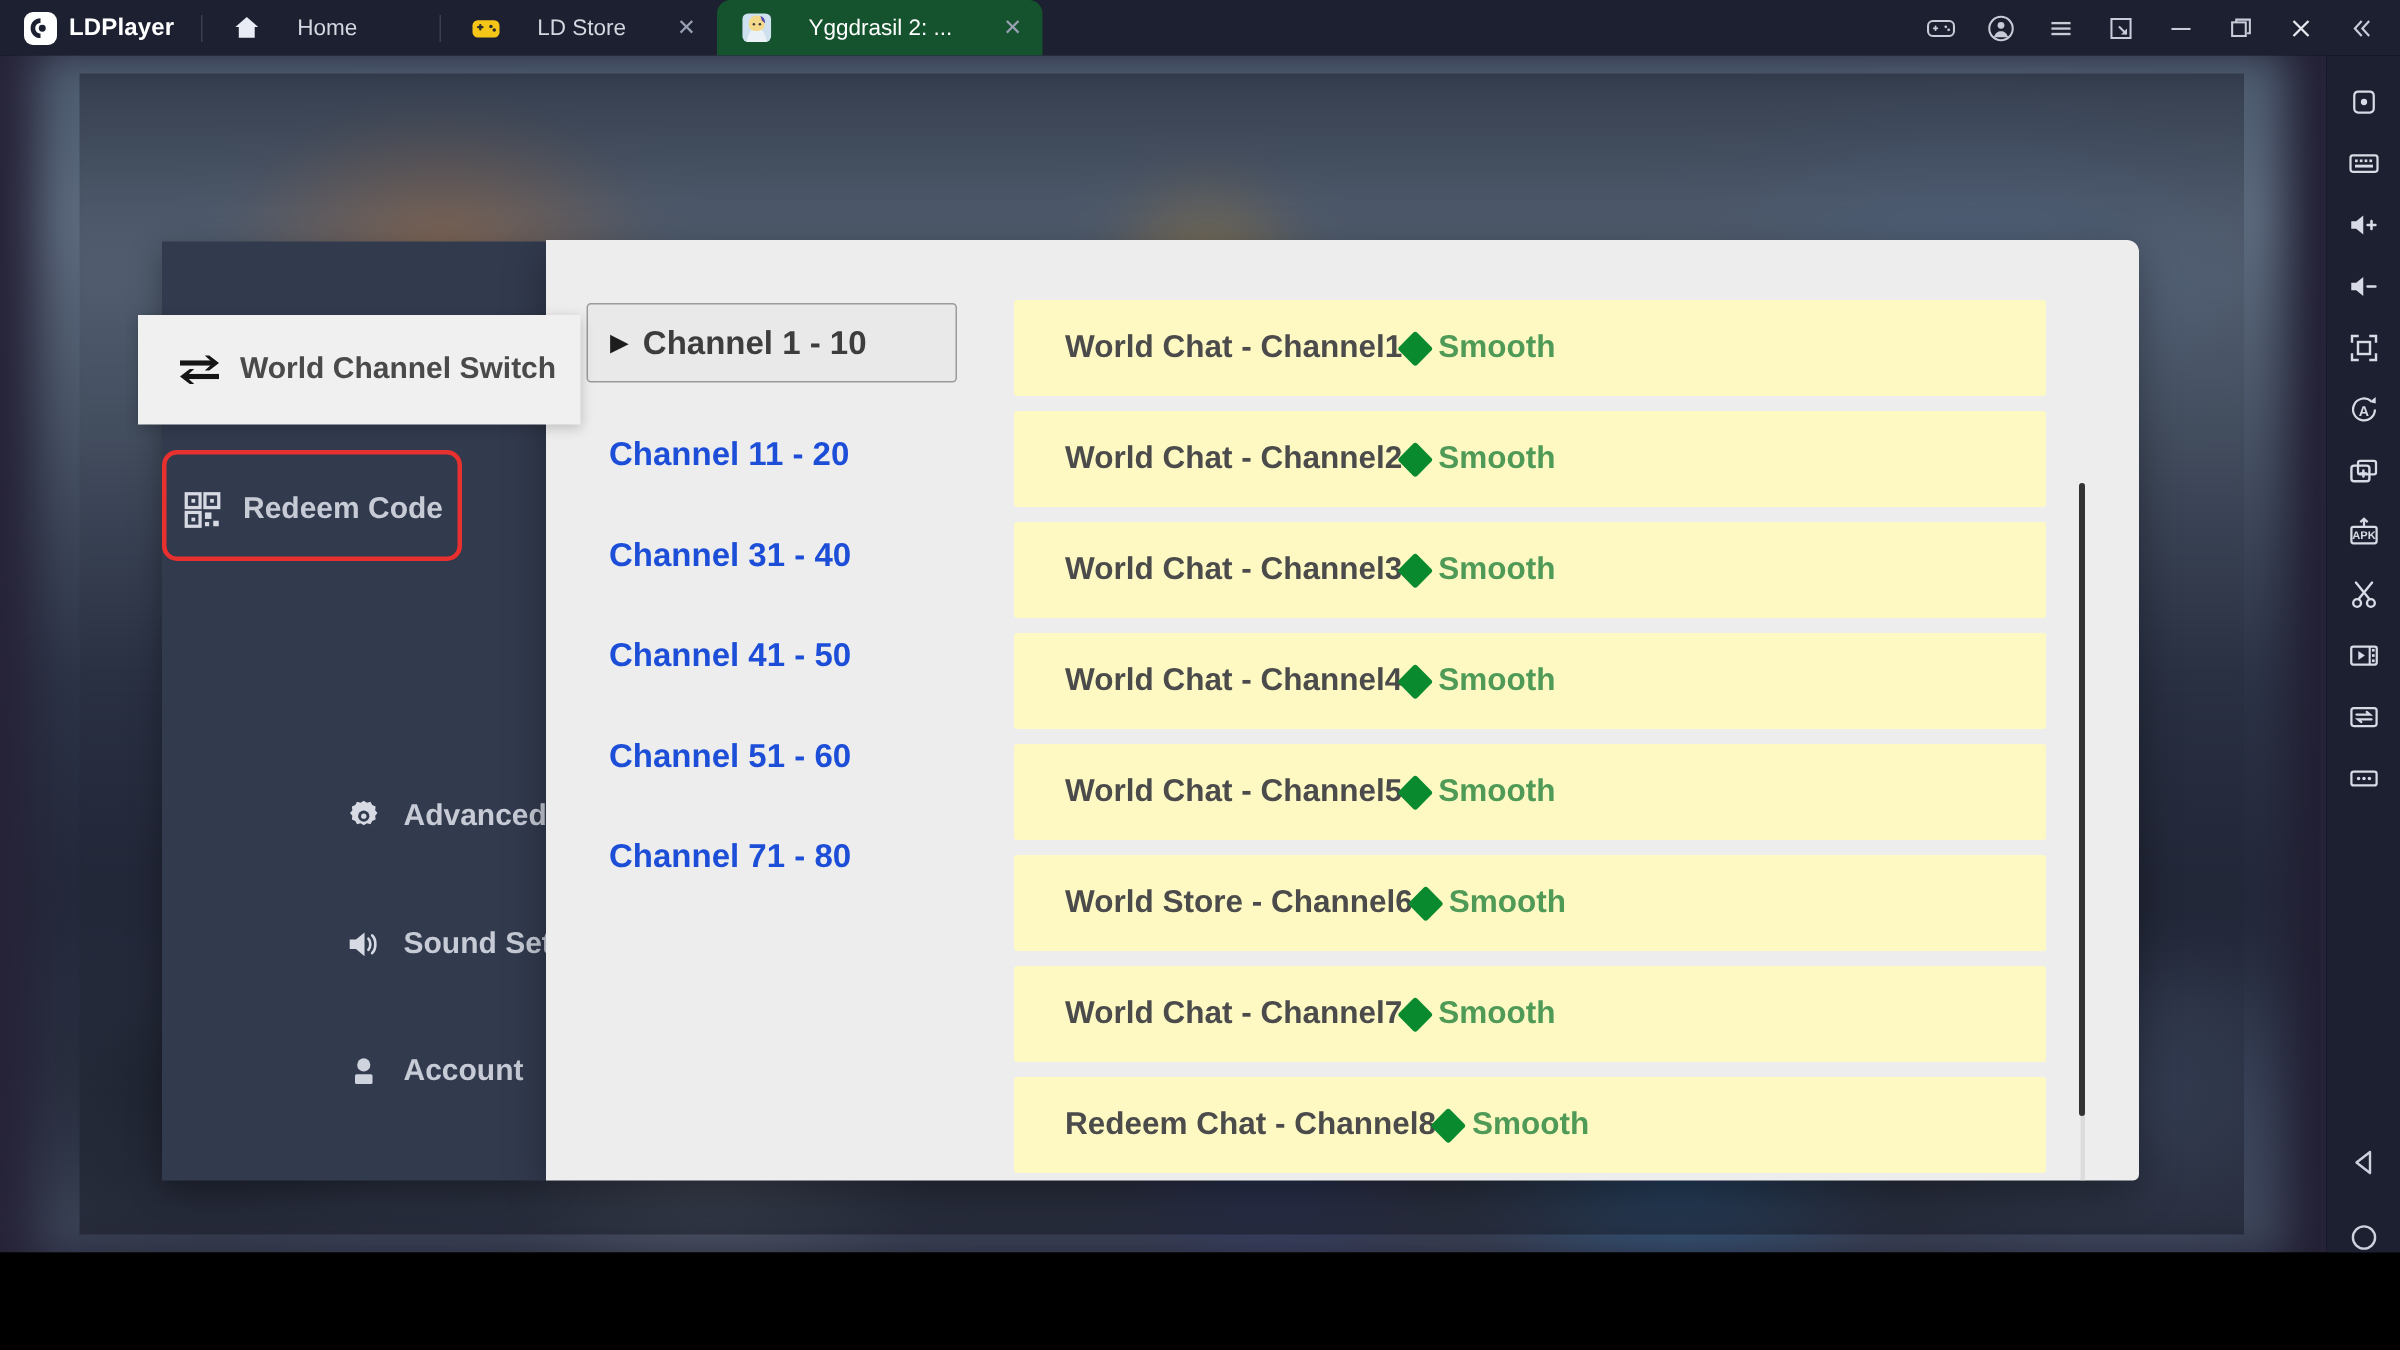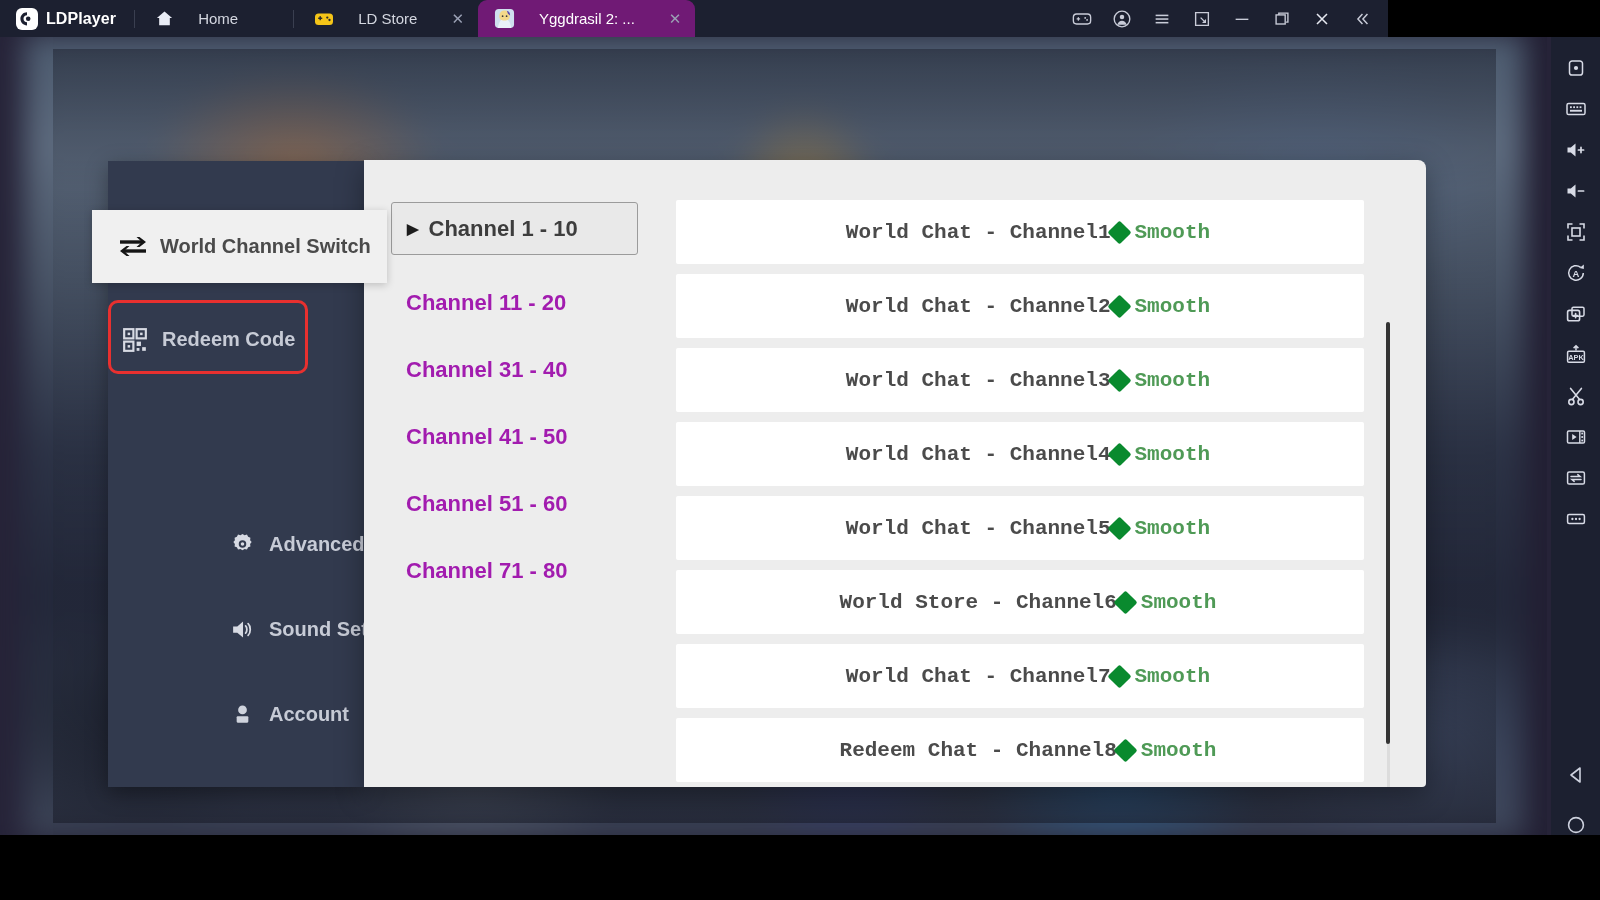--- a/index.html
+++ b/index.html
@@ -6,21 +6,21 @@
   html, body {
     width: 1600px; height: 900px;
     background: #000;
     font-family: "Liberation Sans", sans-serif;
     overflow: hidden;
   }
   #root { position: relative; width: 1600px; height: 900px; background: #000; }
 
   
   .titlebar {
-    position: absolute; left: 0; top: 0; width: 1388px; height: 37px;
+    position: absolute; left: 0; top: 0; width: 1600px; height: 37px;
     background: #1c2030;
     display: flex; align-items: stretch;
   }
   .brand {
     display: flex; align-items: center; gap: 8px;
     padding: 0 14px 0 16px; color: #ffffff;
   }
   .brand-logo {
     width: 22px; height: 22px; border-radius: 6px;
     background: #ffffff; color:#1c2030;
@@ -30,21 +30,21 @@
   .brand-name { font-size: 16px; font-weight: bold; letter-spacing: .1px; }
   .tb-sep { width:1px; align-self:center; height:18px; background:#3a3f50; margin:0 4px; }
 
   .tab {
     display:flex; align-items:center; gap:24px;
     height: 37px; padding: 0 14px 0 16px; min-width: 150px;
     color:#d4d7e0; font-size: 15px; position: relative;
   }
   .tab.home { padding-right: 26px; }
   .tab.active {
-    background: #701a75;
+    background: #14532d;
     border-top-left-radius: 9px; border-top-right-radius: 9px;
     color:#fff;
   }
   .tab-label { white-space: nowrap; }
   .tab-close {
     font-size: 15px; color:#9aa0b4; margin-left: 10px; line-height:1;
   }
   .ico { display:inline-flex; align-items:center; justify-content:center; }
 
   .tb-spacer { flex: 1; }
@@ -133,35 +133,35 @@
     background:#ededed;
     border-top-right-radius: 8px; border-bottom-right-radius:4px;
     box-shadow: 0 8px 28px rgba(0,0,0,.35);
     display:flex; z-index: 5;
   }
   .groups {
     width: 288px; padding: 42px 0 0 27px; flex-shrink:0;
   }
   .group-item {
     height: 67px; display:flex; align-items:center; gap:10px;
-    font-size: 22px; color:#a21caf; font-weight:600; padding-left: 15px;
+    font-size: 22px; color:#1d4ed8; font-weight:600; padding-left: 15px;
   }
   .group-item.selected {
     color:#3d3d3d; background:#e9e9e9;
     border:1px solid #9b9b9b; border-radius:3px; height:53px;
     width: 247px; margin-bottom:14px;
   }
   .group-caret { font-size:15px; line-height:1; color:#1d1d1d; }
 
   .chanlist-wrap { flex:1; position:relative; padding: 40px 0 0 0; overflow:hidden; }
   .chanlist { position:absolute; left:0; top:40px; right:0; }
   .chan-row {
-    margin: 0 62px 10px 24px; height: 64px; background:#ffffff;
-    display:flex; align-items:center; justify-content:center;
-    padding: 0 18px 0 34px; border-radius:2px;font-family:Liberation Mono, monospace;
+    margin: 0 62px 10px 24px; height: 64px; background:#fef9c3;
+    display:flex; align-items:center; justify-content:flex-start;
+    padding: 0 18px 0 34px; border-radius:2px;
   }
   .chan-name { font-size:21px; color:#4b4b4b; font-weight:600; }
   .chan-status { display:flex; align-items:center; gap:7px; }
   .diamond {
     width:17px; height:17px; background:#098a2e; transform: rotate(45deg); border-radius:2px;
   }
   .chan-status-text { font-size:21px; color:#4f9a56; font-weight:600; }
 
   .scroll-track {
     position:absolute; right:36px; top:162px; width:3px; height:565px; background:#dcdcdc;

